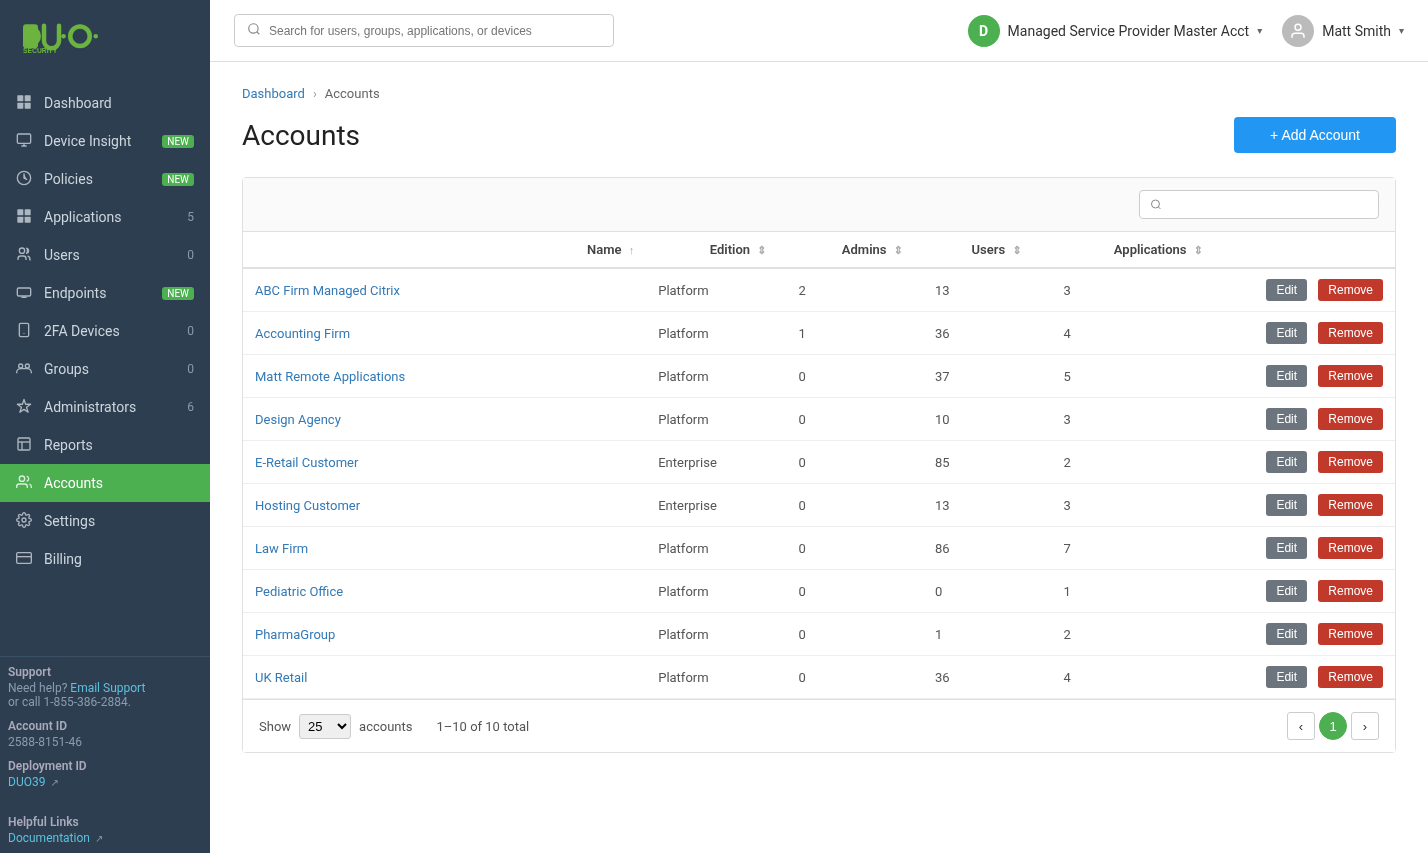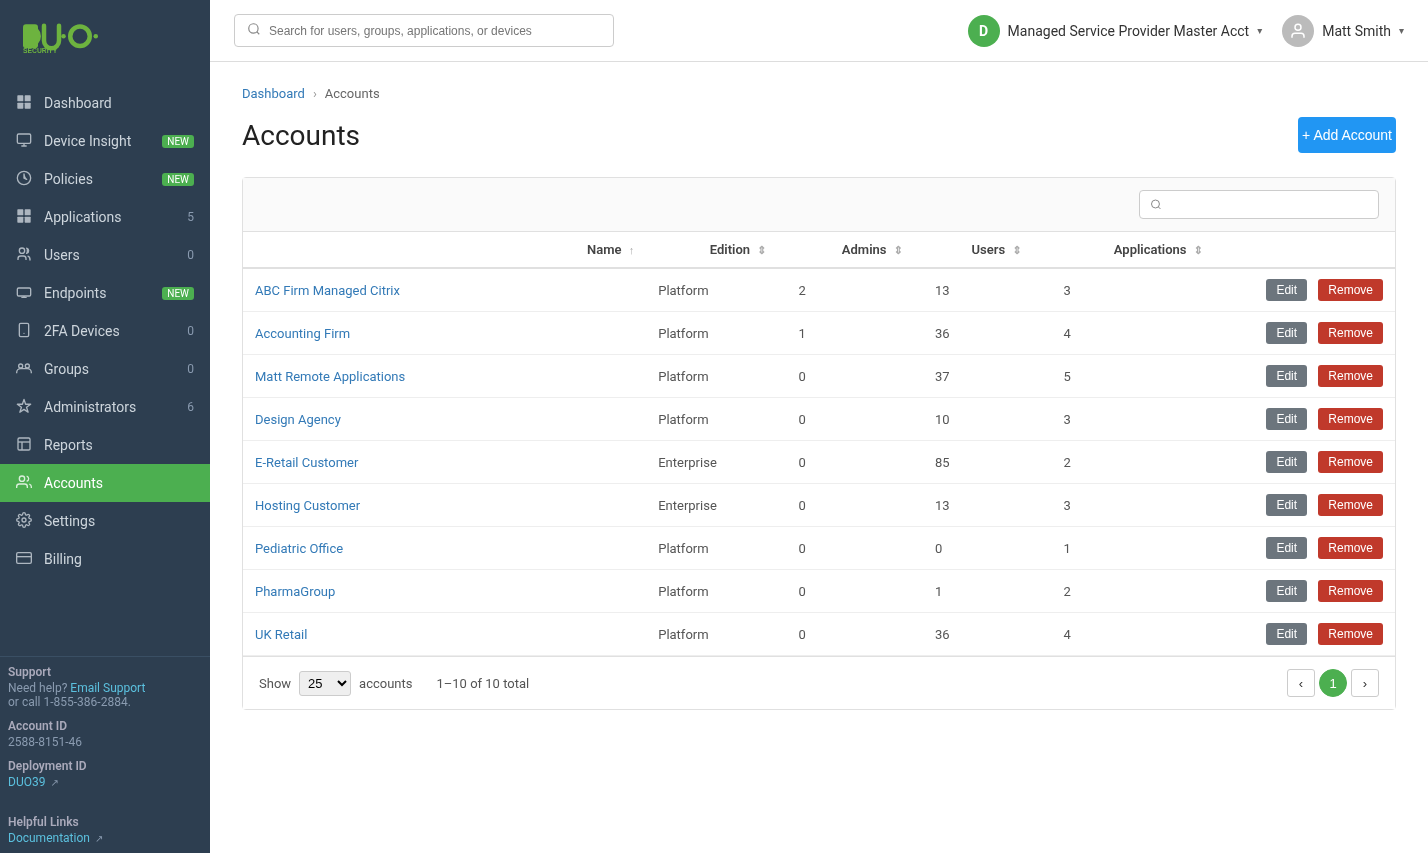--- a/index.html
+++ b/index.html
@@ -179,21 +179,21 @@
     }
     .page-title {
       font-size: 28px;
       font-weight: 400;
       color: #222;
     }
     .add-account-btn {
       background: #2196f3;
       color: white;
       border: none;
-      padding: 10px 4px;
+      padding: 10px 36px;
       border-radius: 4px;
       font-size: 14px;
       cursor: pointer;
       display: flex;
       align-items: center;
       gap: 6px;
     }
 
     
     .table-container {
@@ -658,20 +658,31 @@
       <td>Enterprise</td>
       <td style="padding-left:20px;">0</td>
       <td style="padding-left:20px;">13</td>
       <td style="padding-left:30px;">3</td>
       <td style="text-align:right; padding-right:12px;">
         <button class="btn-edit">Edit</button>
         <button class="btn-remove" style="margin-left:8px;">Remove</button>
       </td>
     </tr>
             <tr>
+      <td><a href="#">Law Firm</a></td>
+      <td>Platform</td>
+      <td style="padding-left:20px;">0</td>
+      <td style="padding-left:20px;">86</td>
+      <td style="padding-left:30px;">7</td>
+      <td style="text-align:right; padding-right:12px;">
+        <button class="btn-edit">Edit</button>
+        <button class="btn-remove" style="margin-left:8px;">Remove</button>
+      </td>
+    </tr>
+            <tr>
       <td><a href="#">Pediatric Office</a></td>
       <td>Platform</td>
       <td style="padding-left:20px;">0</td>
       <td style="padding-left:20px;">0</td>
       <td style="padding-left:30px;">1</td>
       <td style="text-align:right; padding-right:12px;">
         <button class="btn-edit">Edit</button>
         <button class="btn-remove" style="margin-left:8px;">Remove</button>
       </td>
     </tr>

